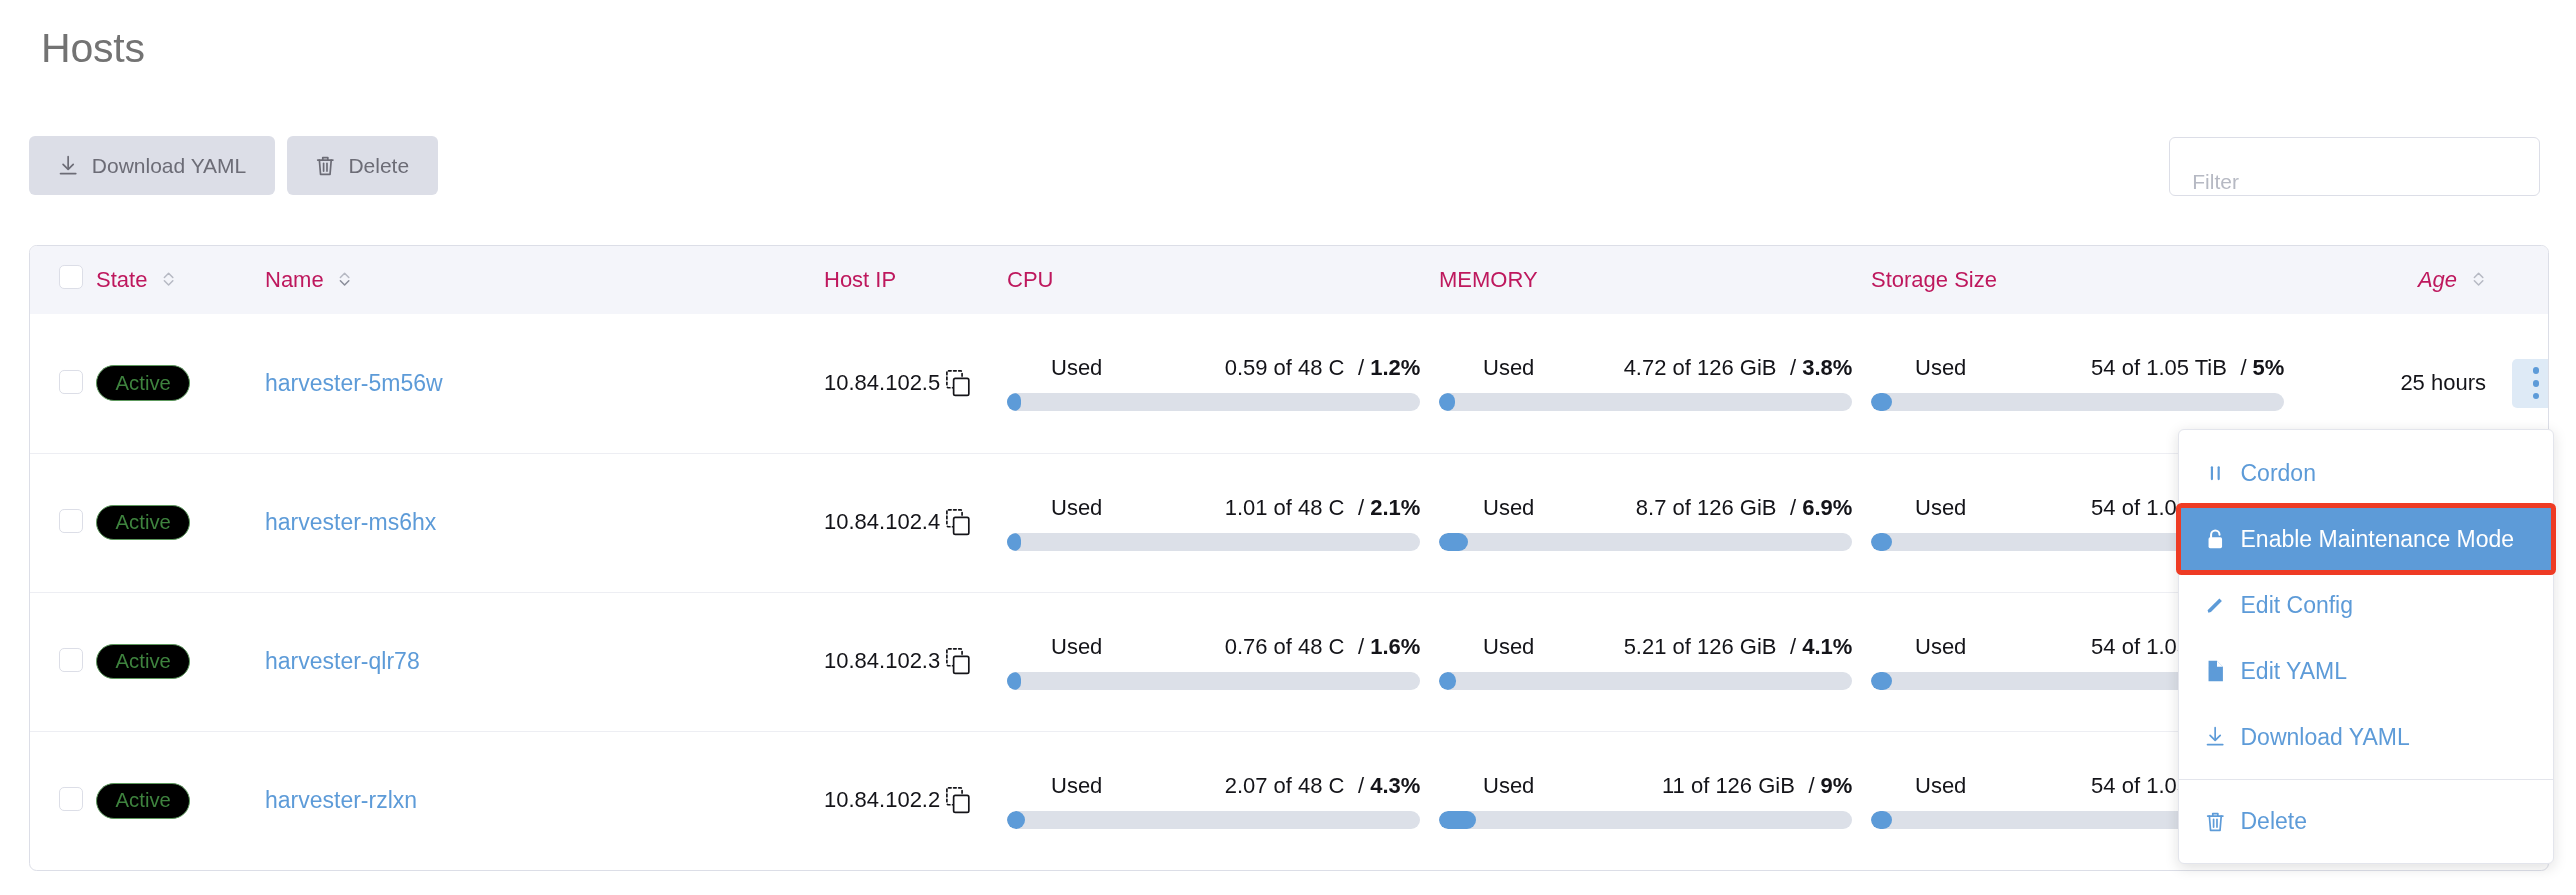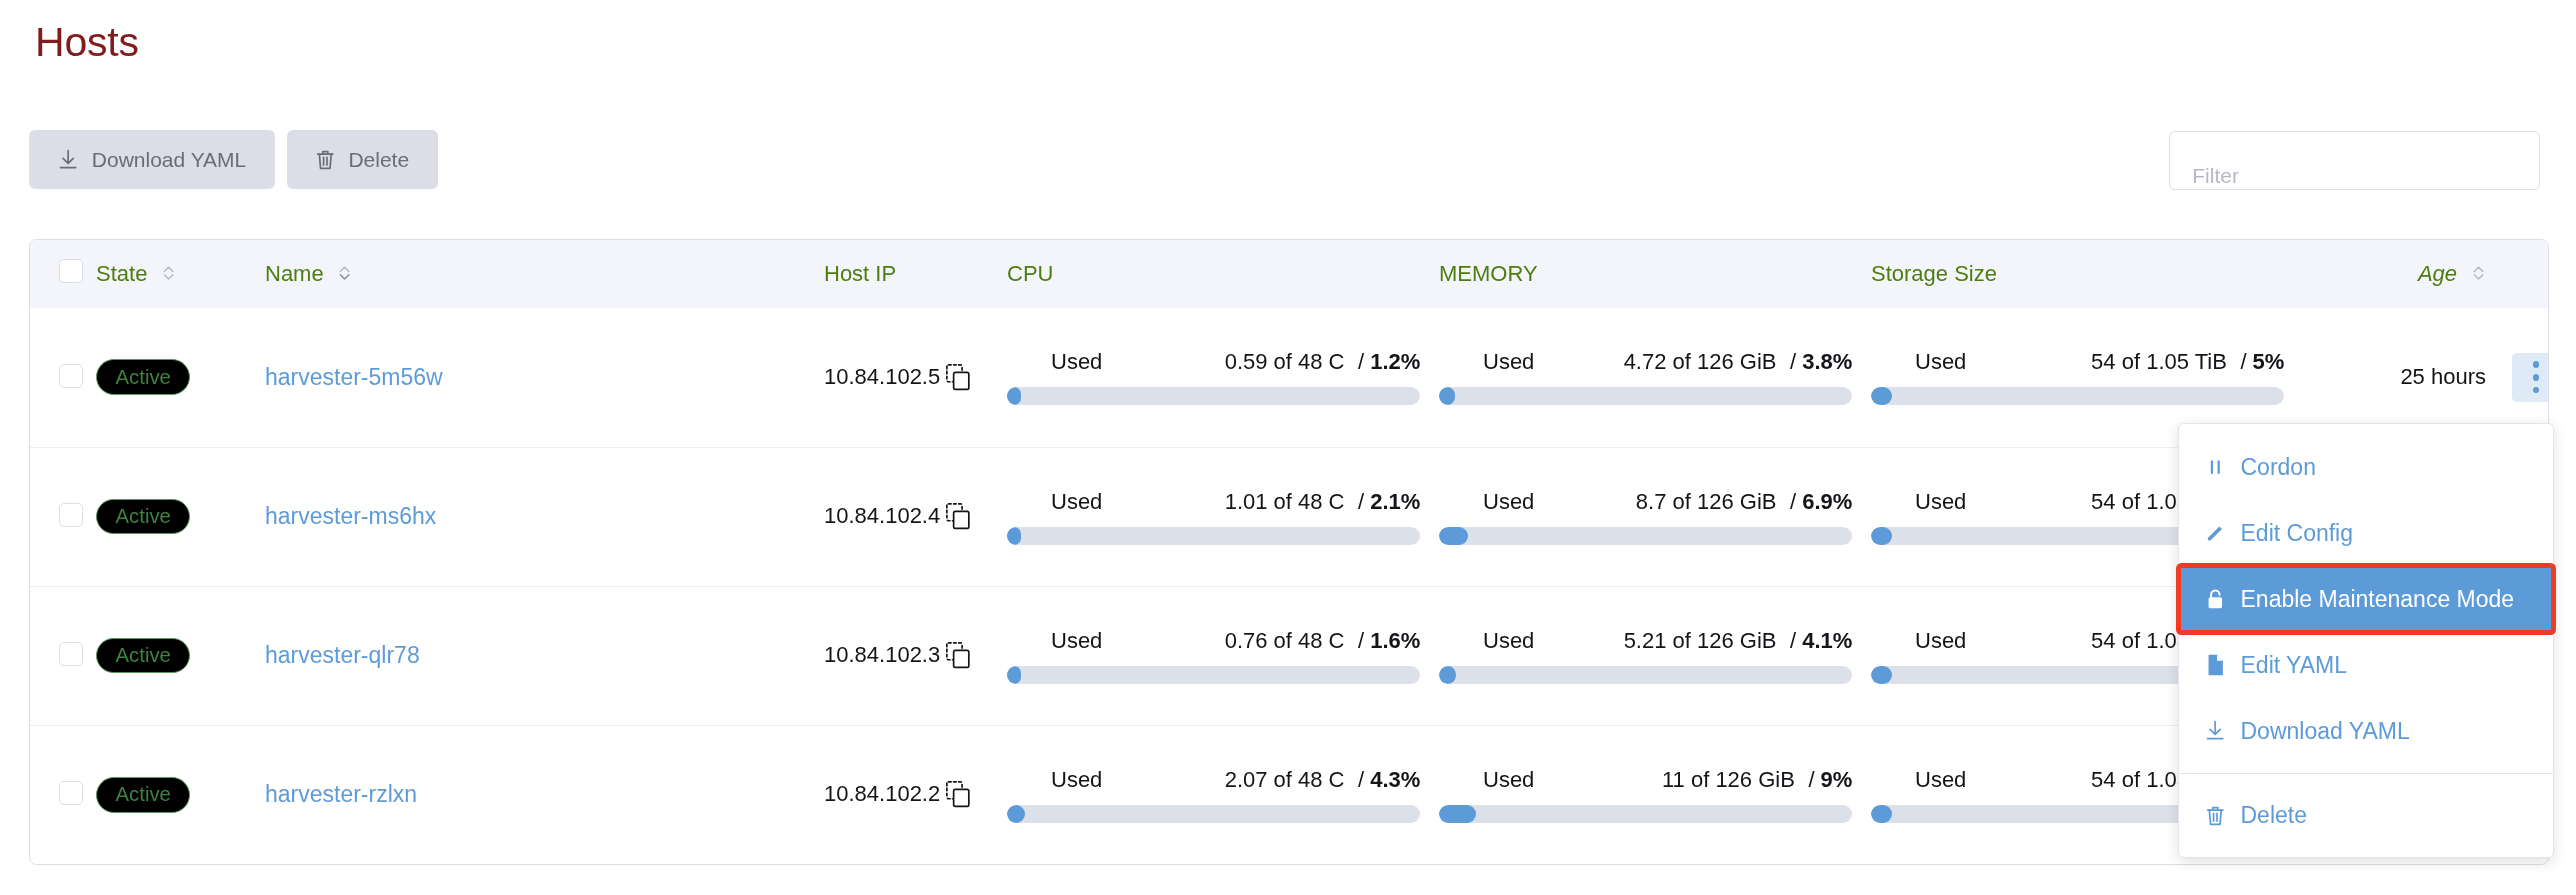--- a/index.html
+++ b/index.html
@@ -14,23 +14,23 @@
   #root {
     position: relative;
     width: 2576px; height: 896px;
     padding: 0 29px;
   }
 
   
   .page-title {
     font-size: 41px;
     font-weight: 400;
-    color: #7f1d1d;
+    color: #737373;
     letter-spacing: -0.2px;
-    margin: 6px;
+    margin: 12px;
     padding-top: 12px;
     line-height: 1.2;
   }
 
   
   .toolbar {
     position: absolute;
     top: 122px; left: 29px; right: 29px;
     height: 63px;
     display: flex;
@@ -88,21 +88,21 @@
     border-radius: 7.6px;
     background: #fff;
     overflow: hidden;
   }
   table { width: 100%; border-collapse: collapse; table-layout: fixed; }
 
   thead tr { background: #F4F5FA; height: 68px; }
   thead th {
     font-size: 22px;
     font-weight: 400;
-    color: #4d7c0f;
+    color: #be185d;
     text-align: left;
     padding: 0;
     vertical-align: middle;
     white-space: nowrap;
   }
   th.c-check { width: 66px; padding-left: 29px; }
   th.c-state { width: 169px; }
   th.c-name  { width: 559px; }
   th.c-ip    { width: 183px; }
   th.c-cpu   { width: 432px; }
@@ -567,36 +567,36 @@
   <div class="dropdown" id="dropdown">
       <div class="dd-item">
         <span class="dd-ic">
           <svg width="18.6" height="20.3" viewBox="0 0 22 24" fill="none" stroke="currentColor" stroke-width="2.6" stroke-linecap="round">
             <path d="M7 5 V19"></path>
             <path d="M15 5 V19"></path>
           </svg>
         </span>
         <span>Cordon</span>
       </div>
-      <div class="dd-item">
-        <span class="dd-ic">
-          <svg width="20.3" height="20.3" viewBox="0 0 24 24" fill="currentColor">
-            <path d="M3 18 L4 21 L7 20 L20 7 L17 4 Z"></path>
-          </svg>
-        </span>
-        <span>Edit Config</span>
-      </div>
       <div class="dd-item active">
         <span class="dd-ic">
           <svg width="18.6" height="22" viewBox="0 0 22 26" fill="currentColor">
             <path d="M6 11 V8 a5 5 0 0 1 10 0" fill="none" stroke="currentColor" stroke-width="2.4" stroke-linecap="round"></path>
             <rect x="3" y="11" width="16" height="13" rx="2"></rect>
           </svg>
         </span>
         <span>Enable Maintenance Mode</span>
+      </div>
+      <div class="dd-item">
+        <span class="dd-ic">
+          <svg width="20.3" height="20.3" viewBox="0 0 24 24" fill="currentColor">
+            <path d="M3 18 L4 21 L7 20 L20 7 L17 4 Z"></path>
+          </svg>
+        </span>
+        <span>Edit Config</span>
       </div>
       <div class="dd-item">
         <span class="dd-ic">
           <svg width="18.6" height="22" viewBox="0 0 22 26" fill="currentColor">
             <path d="M3 1 H13 L20 8 V25 H3 Z"></path>
             <path d="M13 1 V8 H20" fill="#fff"></path>
           </svg>
         </span>
         <span>Edit YAML</span>
       </div>

